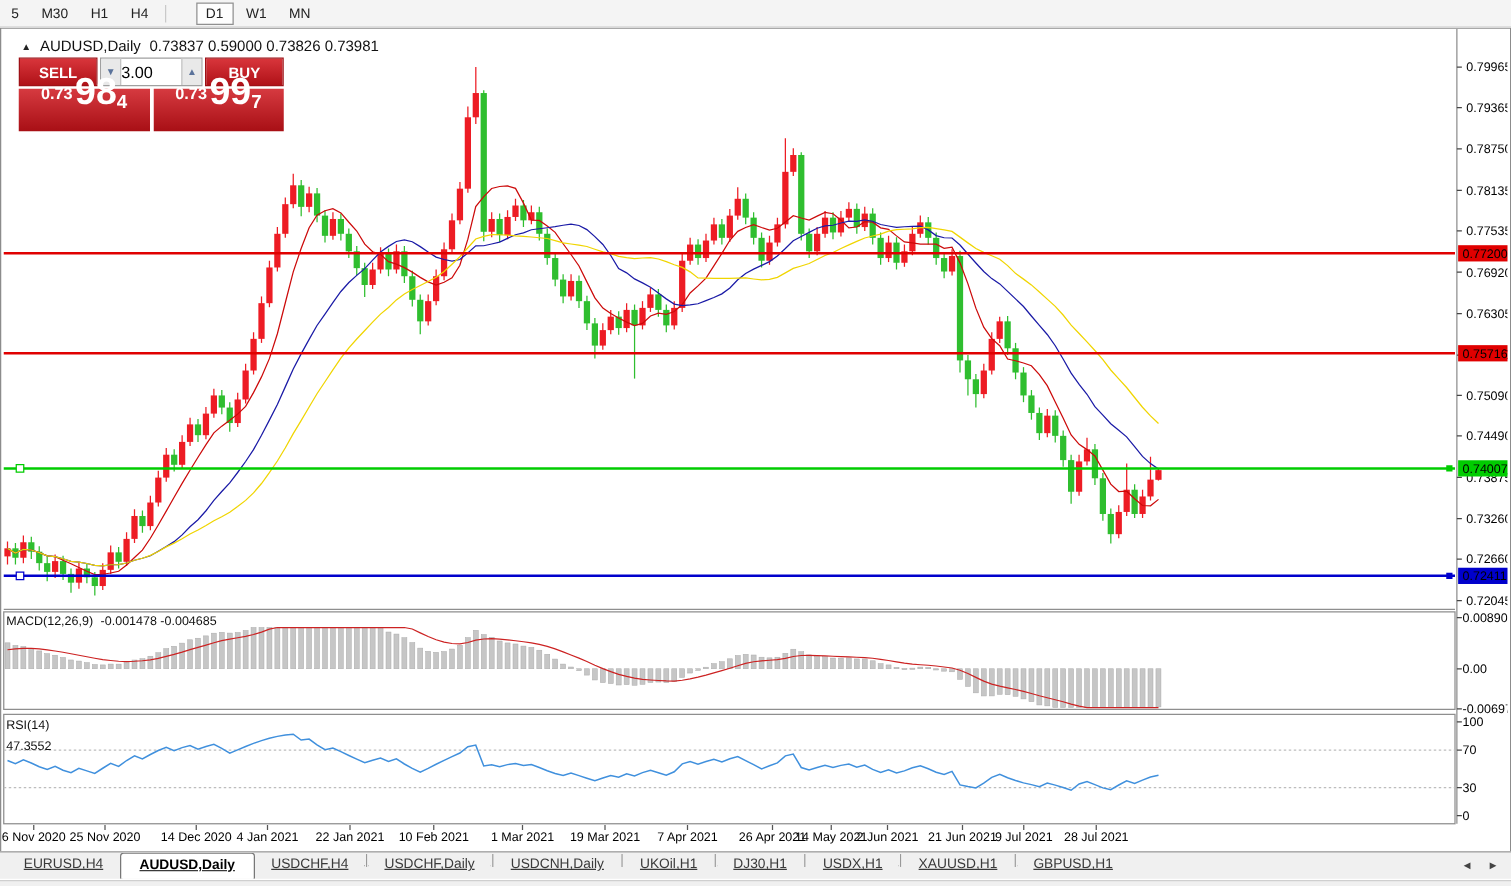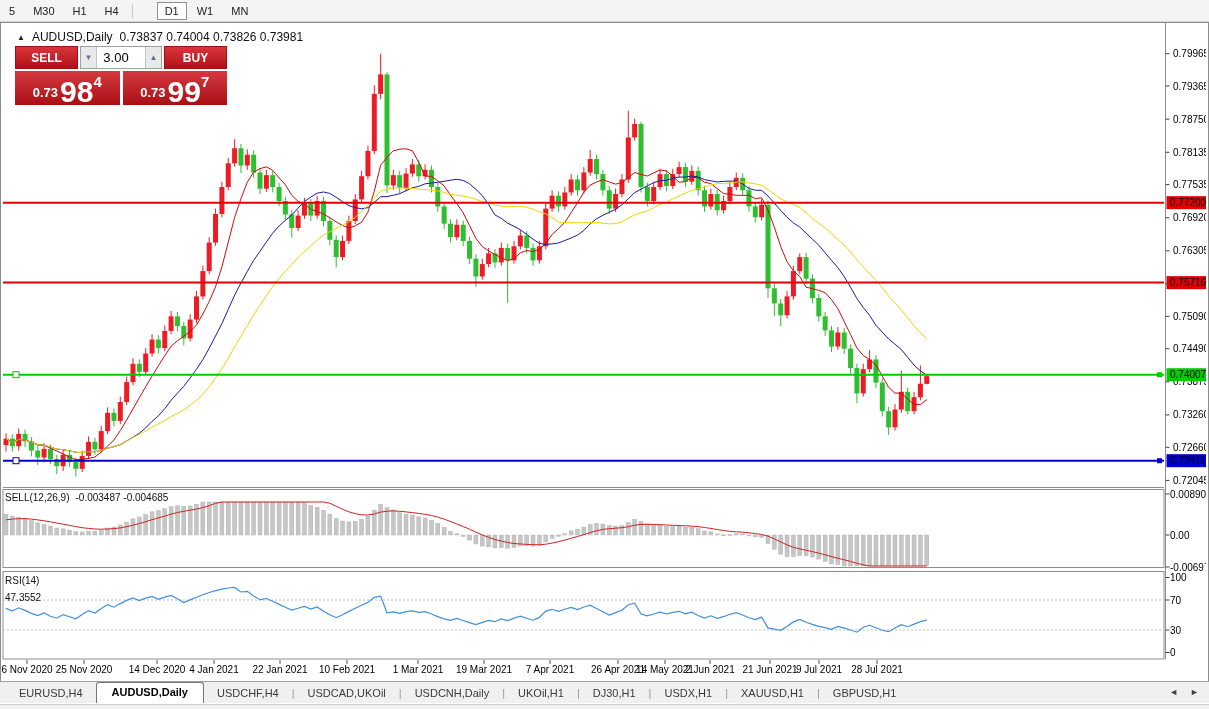--- a/index.html
+++ b/index.html
@@ -15,24 +15,24 @@
   .symline{position:absolute;left:16px;top:7px;font-size:12px;color:#111;display:flex;gap:7px;align-items:center;z-index:4;}
   .symline .tri{font-size:8px;color:#222;}
   .panel{position:absolute;left:14px;top:23px;width:212px;z-index:4;}
   .row1{display:flex;height:23px;}
   .obtn{width:63px;background:linear-gradient(#d8353b,#b01218);color:#fff;font-size:12px;font-weight:bold;
     display:flex;align-items:center;justify-content:center;border:1px solid #9e1016;box-sizing:border-box;}
   .spin{flex:1;display:flex;margin:0 2px;border:1px solid #a0a0a0;background:#fff;box-sizing:border-box;}
   .spin-btn{width:15px;background:#e9e9e9;color:#5b739b;font-size:8px;display:flex;align-items:center;justify-content:center;}
   .spin-btn.dn{border-right:1px solid #c4c4c4;}
   .spin-btn.up{border-left:1px solid #c4c4c4;}
-  .spin-val{flex:1;text-align:center;padding:3px 10px 0 0;font-size:13px;color:#000;}
+  .spin-val{flex:1;text-align:left;padding:3px 10px 0 0;font-size:13px;color:#000;}
   .row2{display:flex;margin-top:2px;height:34px;gap:3px;}
   .tile{flex:1;background:linear-gradient(#d63a40,#a80f15);color:#fff;display:flex;align-items:flex-end;
-    justify-content:center;padding-bottom:0;}
+    justify-content:center;padding-bottom:18px;}
   .tile .pfx{font-size:13px;font-weight:bold;margin:0 2px 5px 0;}
   .tile .big{font-size:30px;font-weight:bold;line-height:27px;}
   .tile .sup{font-size:15px;font-weight:bold;align-self:flex-start;margin-top:2px;}
   .ind-label{position:absolute;font-size:10px;color:#111;z-index:3;display:flex;gap:6px;}
   .tabbar{position:absolute;left:0;top:681px;width:1209px;height:22px;background:#f0f0f0;border-top:1px solid #9e9e9e;
     display:flex;align-items:flex-end;font-size:11px;color:#3a3a3a;z-index:5;box-sizing:border-box;}
   .tab{padding:3px 13px 4px 13px;white-space:nowrap;}
   .tab.active{background:#fff;border:1px solid #777;border-bottom:none;border-radius:3px 3px 0 0;
     font-weight:bold;color:#000;padding:3px 15px 5px 15px;}
   .tabsep{color:#999;padding:0 0 4px 0;}
@@ -594,21 +594,21 @@
       <text x="769" y="650" text-anchor="middle">21 Jun 2021</text>
       <line x1="818" y1="637" x2="818" y2="641" stroke="#555"></line>
       <text x="818" y="650" text-anchor="middle">9 Jul 2021</text>
       <line x1="876" y1="637" x2="876" y2="641" stroke="#555"></line>
       <text x="876" y="650" text-anchor="middle">28 Jul 2021</text>
     </svg>
 
   <div class="symline">
     <span class="tri">▲</span>
     <span>AUDUSD,Daily</span>
-    <span>0.73837 0.74004 0.73826 0.73981</span>
+    <span>0.73837 0.59000 0.73826 0.73981</span>
   </div>
 
   <div class="panel">
     <div class="row1">
       <div class="obtn">SELL</div>
       <div class="spin">
         <div class="spin-btn dn">▼</div>
         <div class="spin-val">3.00</div>
         <div class="spin-btn up">▲</div>
       </div>
@@ -622,36 +622,36 @@
       </div>
       <div class="tile">
         <span class="pfx">0.73</span>
         <span class="big">99</span>
         <span class="sup">7</span>
       </div>
     </div>
   </div>
 
   <div class="ind-label" style="left:4px;top:469px;">
-    <span>SELL(12,26,9)</span>
-    <span>-0.003487 -0.004685</span>
+    <span>MACD(12,26,9)</span>
+    <span>-0.001478 -0.004685</span>
   </div>
   <div class="ind-label" style="left:4px;top:552px;flex-direction:column;">
     <span>RSI(14)</span>
     <span>47.3552</span>
   </div>
 </div>
 
 <div class="tabbar">
-  <div style="display: flex; align-items: flex-end; padding-left: 6px;" id="tabs-holder">
+  <div style="display: flex; align-items: flex-start; padding-left: 6px; text-decoration: underline;" id="tabs-holder">
       <div class="tab">EURUSD,H4</div>
       <div class="tab active">AUDUSD,Daily</div>
       <div class="tab">USDCHF,H4</div>
       <div class="tabsep">|</div>
-      <div class="tab">USDCAD,UKOil</div>
+      <div class="tab">USDCHF,Daily</div>
       <div class="tabsep">|</div>
       <div class="tab">USDCNH,Daily</div>
       <div class="tabsep">|</div>
       <div class="tab">UKOil,H1</div>
       <div class="tabsep">|</div>
       <div class="tab">DJ30,H1</div>
       <div class="tabsep">|</div>
       <div class="tab">USDX,H1</div>
       <div class="tabsep">|</div>
       <div class="tab">XAUUSD,H1</div>

